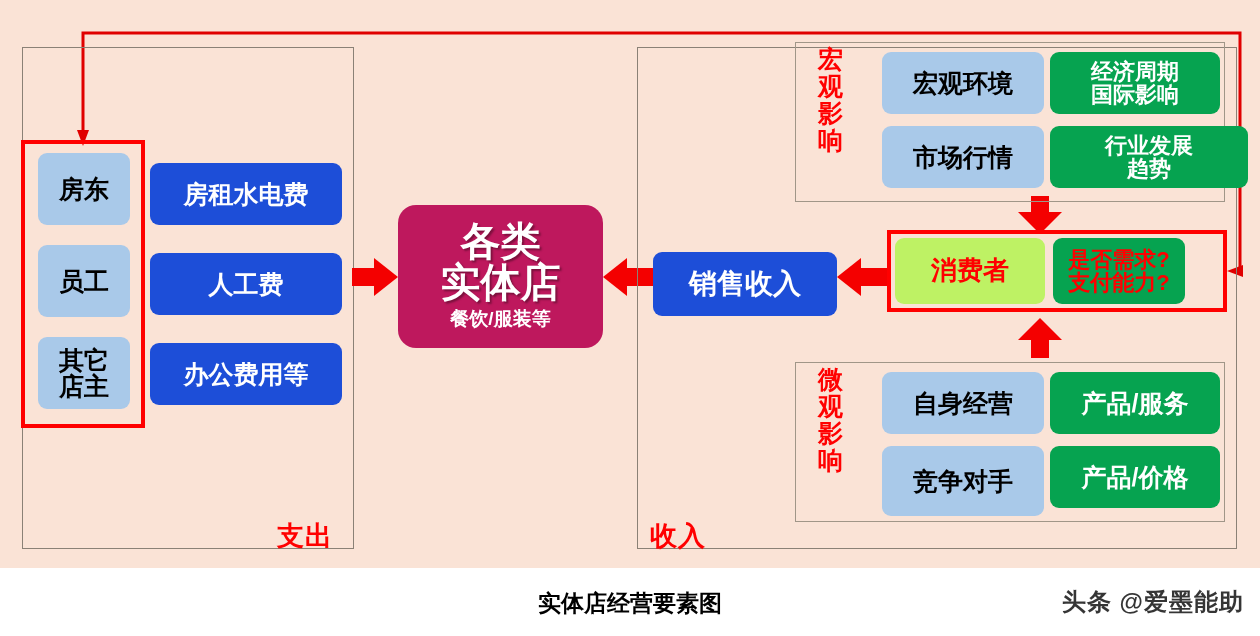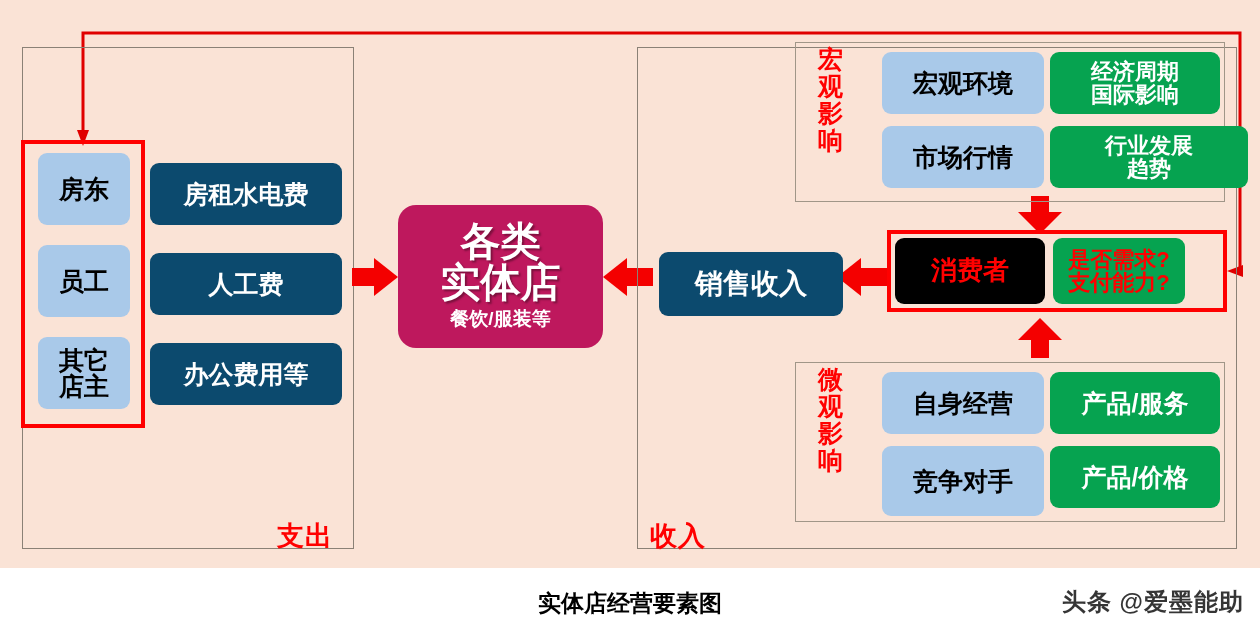--- a/index.html
+++ b/index.html
@@ -40,24 +40,24 @@
   .box {
     position:absolute;
     box-sizing:border-box;
     display:flex; align-items:center; justify-content:center;
     text-align:center;
     border-radius:9px;
     font-weight:bold;
     line-height:1.05;
   }
   .lightblue { background:#a9c9e9; color:#000000; }
-  .darkblue  { background:#0c4a6e; color:#ffffff; }
+  .darkblue  { background:#1d4ed8; color:#ffffff; }
   .green     { background:#06a350; color:#ffffff; }
   .green-red { background:#06a350; color:#ff0000; }
-  .lb-red    { background:#000000; color:#ff0000; }
+  .lb-red    { background:#bef264; color:#ff0000; }
 
   
   #b-landlord { left:38px;  top:153px; width:92px; height:72px; font-size:25px; }
   #b-staff    { left:38px;  top:245px; width:92px; height:72px; font-size:25px; }
   #b-other    { left:38px;  top:337px; width:92px; height:72px; font-size:25px; }
 
   
   #b-rent   { left:150px; top:163px; width:192px; height:62px; font-size:25px; }
   #b-labor  { left:150px; top:253px; width:192px; height:62px; font-size:25px; }
   #b-office { left:150px; top:343px; width:192px; height:62px; font-size:25px; }
@@ -76,21 +76,21 @@
     display:flex; flex-direction:column; align-items:center; justify-content:center;
     color:#ffffff;
   }
   #hub .hub-main {
     font-size:40px; font-weight:bold; line-height:1.02; text-align:center;
     text-shadow:2px 2px 2px rgba(0,0,0,.35);
   }
   #hub .hub-sub { font-size:19px; font-weight:bold; margin-top:4px; }
 
   
-  #b-sales { left:653px; top:252px; width:184px; height:64px; font-size:28px;margin-left:6px; }
+  #b-sales { left:653px; top:252px; width:184px; height:64px; font-size:28px; }
 
   
   #group-consumer {
     position:absolute; left:887px; top:230px; width:340px; height:82px;
     border:4px solid #ff0000; box-sizing:border-box;
   }
   #b-consumer { left:895px; top:238px; width:150px; height:66px; font-size:26px; }
   #b-demand   { left:1053px; top:238px; width:132px; height:66px; font-size:22px; }
 
   

